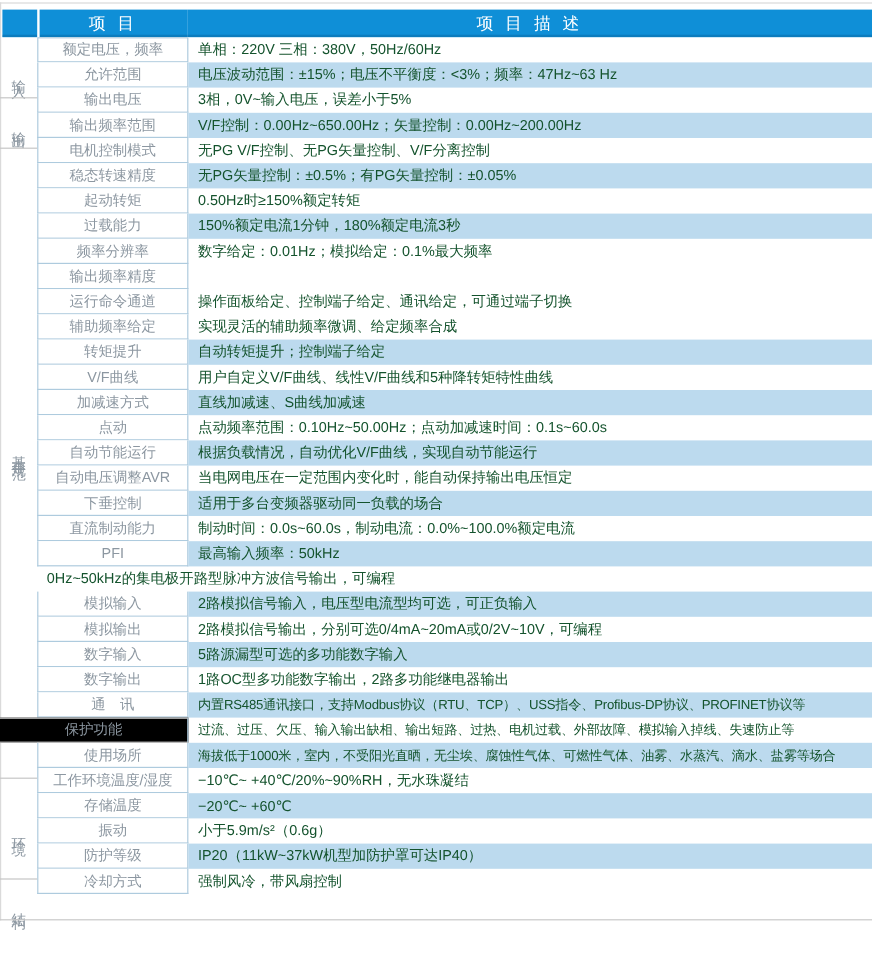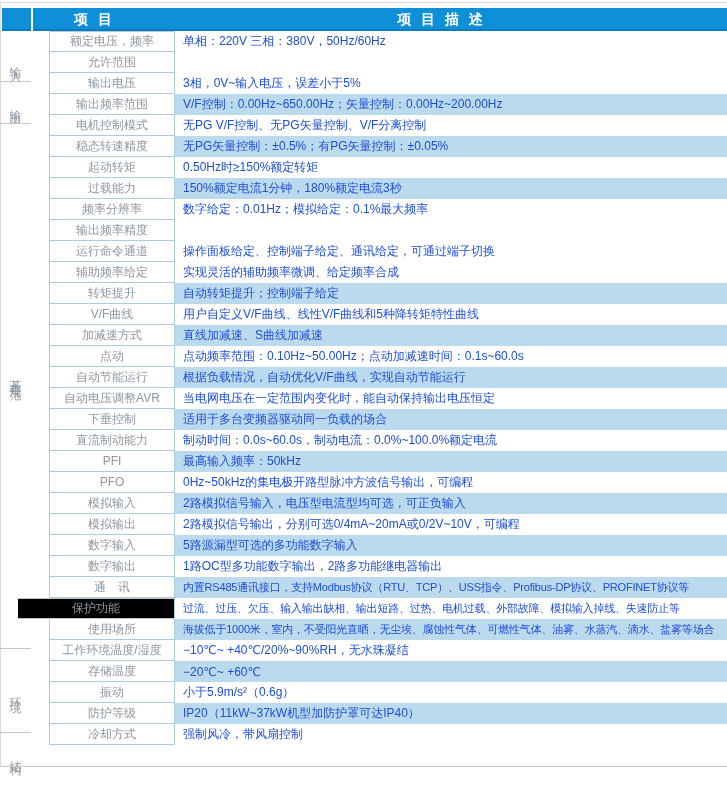--- a/index.html
+++ b/index.html
@@ -14,43 +14,43 @@
 
   .spec-table{position:absolute;top:8px;left:0;width:727px;}
 
   
   .header-row{display:flex;height:23px;}
   .hcell{background:#0f8fd7;box-shadow:inset 0 -2px 0 rgba(8,90,140,0.35);}
   .h-cat{margin-left:2px;width:29px;}
   .h-item{margin-left:2px;width:123px;}
   .h-desc{margin-left:0;flex:1;}
   .h-item,.h-desc{
-    color:#ffffff;font-size:14px;font-weight:bold;letter-spacing:3px;
+    color:#ffffff;font-size:14px;font-weight:normal;letter-spacing:3px;
     display:flex;align-items:center;justify-content:center;
   }
 
   
-  .rows{position:relative;margin-left:18px;}
+  .rows{position:relative;}
   .row{display:flex;height:21px;box-sizing:border-box;}
   .cat-spacer{width:31px;flex:0 0 31px;}
   .item-cell{
     flex:0 0 126px;width:126px;box-sizing:border-box;background:#ffffff;
     border-left:1px solid #aecbde;border-right:1px solid #aecbde;border-bottom:1px solid #aecbde;
     color:#8c97a1;font-size:12px;display:flex;align-items:center;justify-content:center;
     white-space:nowrap;overflow:hidden;
   }
   .row.first .item-cell{border-top:1px solid #aecbde;}
   .merged-cell{
     flex:0 0 157px;width:157px;box-sizing:border-box;background:#000000;
     border-top:1px solid #c6c6c6;border-bottom:1px solid #c6c6c6;border-right:1px solid #aecbde;
     color:#8c97a1;font-size:12px;display:flex;align-items:center;justify-content:center;
   }
   .desc-cell{
     flex:1;box-sizing:border-box;padding-left:8px;display:flex;align-items:center;
-    color:#1d4ed8;font-size:12px;white-space:nowrap;overflow:hidden;
+    color:#14532d;font-size:12px;white-space:nowrap;overflow:hidden;
   }
   .desc-cell.alt{background:#bcdaee;}
   .desc-cell.shrink{font-size:11px;letter-spacing:-0.2px;}
 
   
   .cat-overlay{position:absolute;left:0;top:31px;width:31px;}
   .cat-cell{
     position:absolute;left:0;width:31px;box-sizing:border-box;
     display:flex;align-items:center;justify-content:center;
   }
@@ -74,20 +74,21 @@
   </div>
   <div class="rows" id="rows">
       <div class="row first">
         <div class="cat-spacer"></div>
         <div class="item-cell">额定电压，频率</div>
         <div class="desc-cell">单相：220V 三相：380V，50Hz/60Hz</div>
       </div>
       <div class="row">
         <div class="cat-spacer"></div>
         <div class="item-cell">允许范围</div>
+        <div class="desc-cell alt">电压波动范围：±15%；电压不平衡度：&lt;3%；频率：47Hz~63 Hz</div>
       </div>
       <div class="row">
         <div class="cat-spacer"></div>
         <div class="item-cell">输出电压</div>
         <div class="desc-cell">3相，0V~输入电压，误差小于5%</div>
       </div>
       <div class="row">
         <div class="cat-spacer"></div>
         <div class="item-cell">输出频率范围</div>
         <div class="desc-cell alt">V/F控制：0.00Hz~650.00Hz；矢量控制：0.00Hz~200.00Hz</div>
@@ -171,21 +172,20 @@
         <div class="item-cell">直流制动能力</div>
         <div class="desc-cell">制动时间：0.0s~60.0s，制动电流：0.0%~100.0%额定电流</div>
       </div>
       <div class="row">
         <div class="cat-spacer"></div>
         <div class="item-cell">PFI</div>
         <div class="desc-cell alt">最高输入频率：50kHz</div>
       </div>
       <div class="row">
         <div class="cat-spacer"></div>
-        <div class="item-cell">PFO</div>
         <div class="desc-cell">0Hz~50kHz的集电极开路型脉冲方波信号输出，可编程</div>
       </div>
       <div class="row">
         <div class="cat-spacer"></div>
         <div class="item-cell">模拟输入</div>
         <div class="desc-cell alt">2路模拟信号输入，电压型电流型均可选，可正负输入</div>
       </div>
       <div class="row">
         <div class="cat-spacer"></div>
         <div class="item-cell">模拟输出</div>

